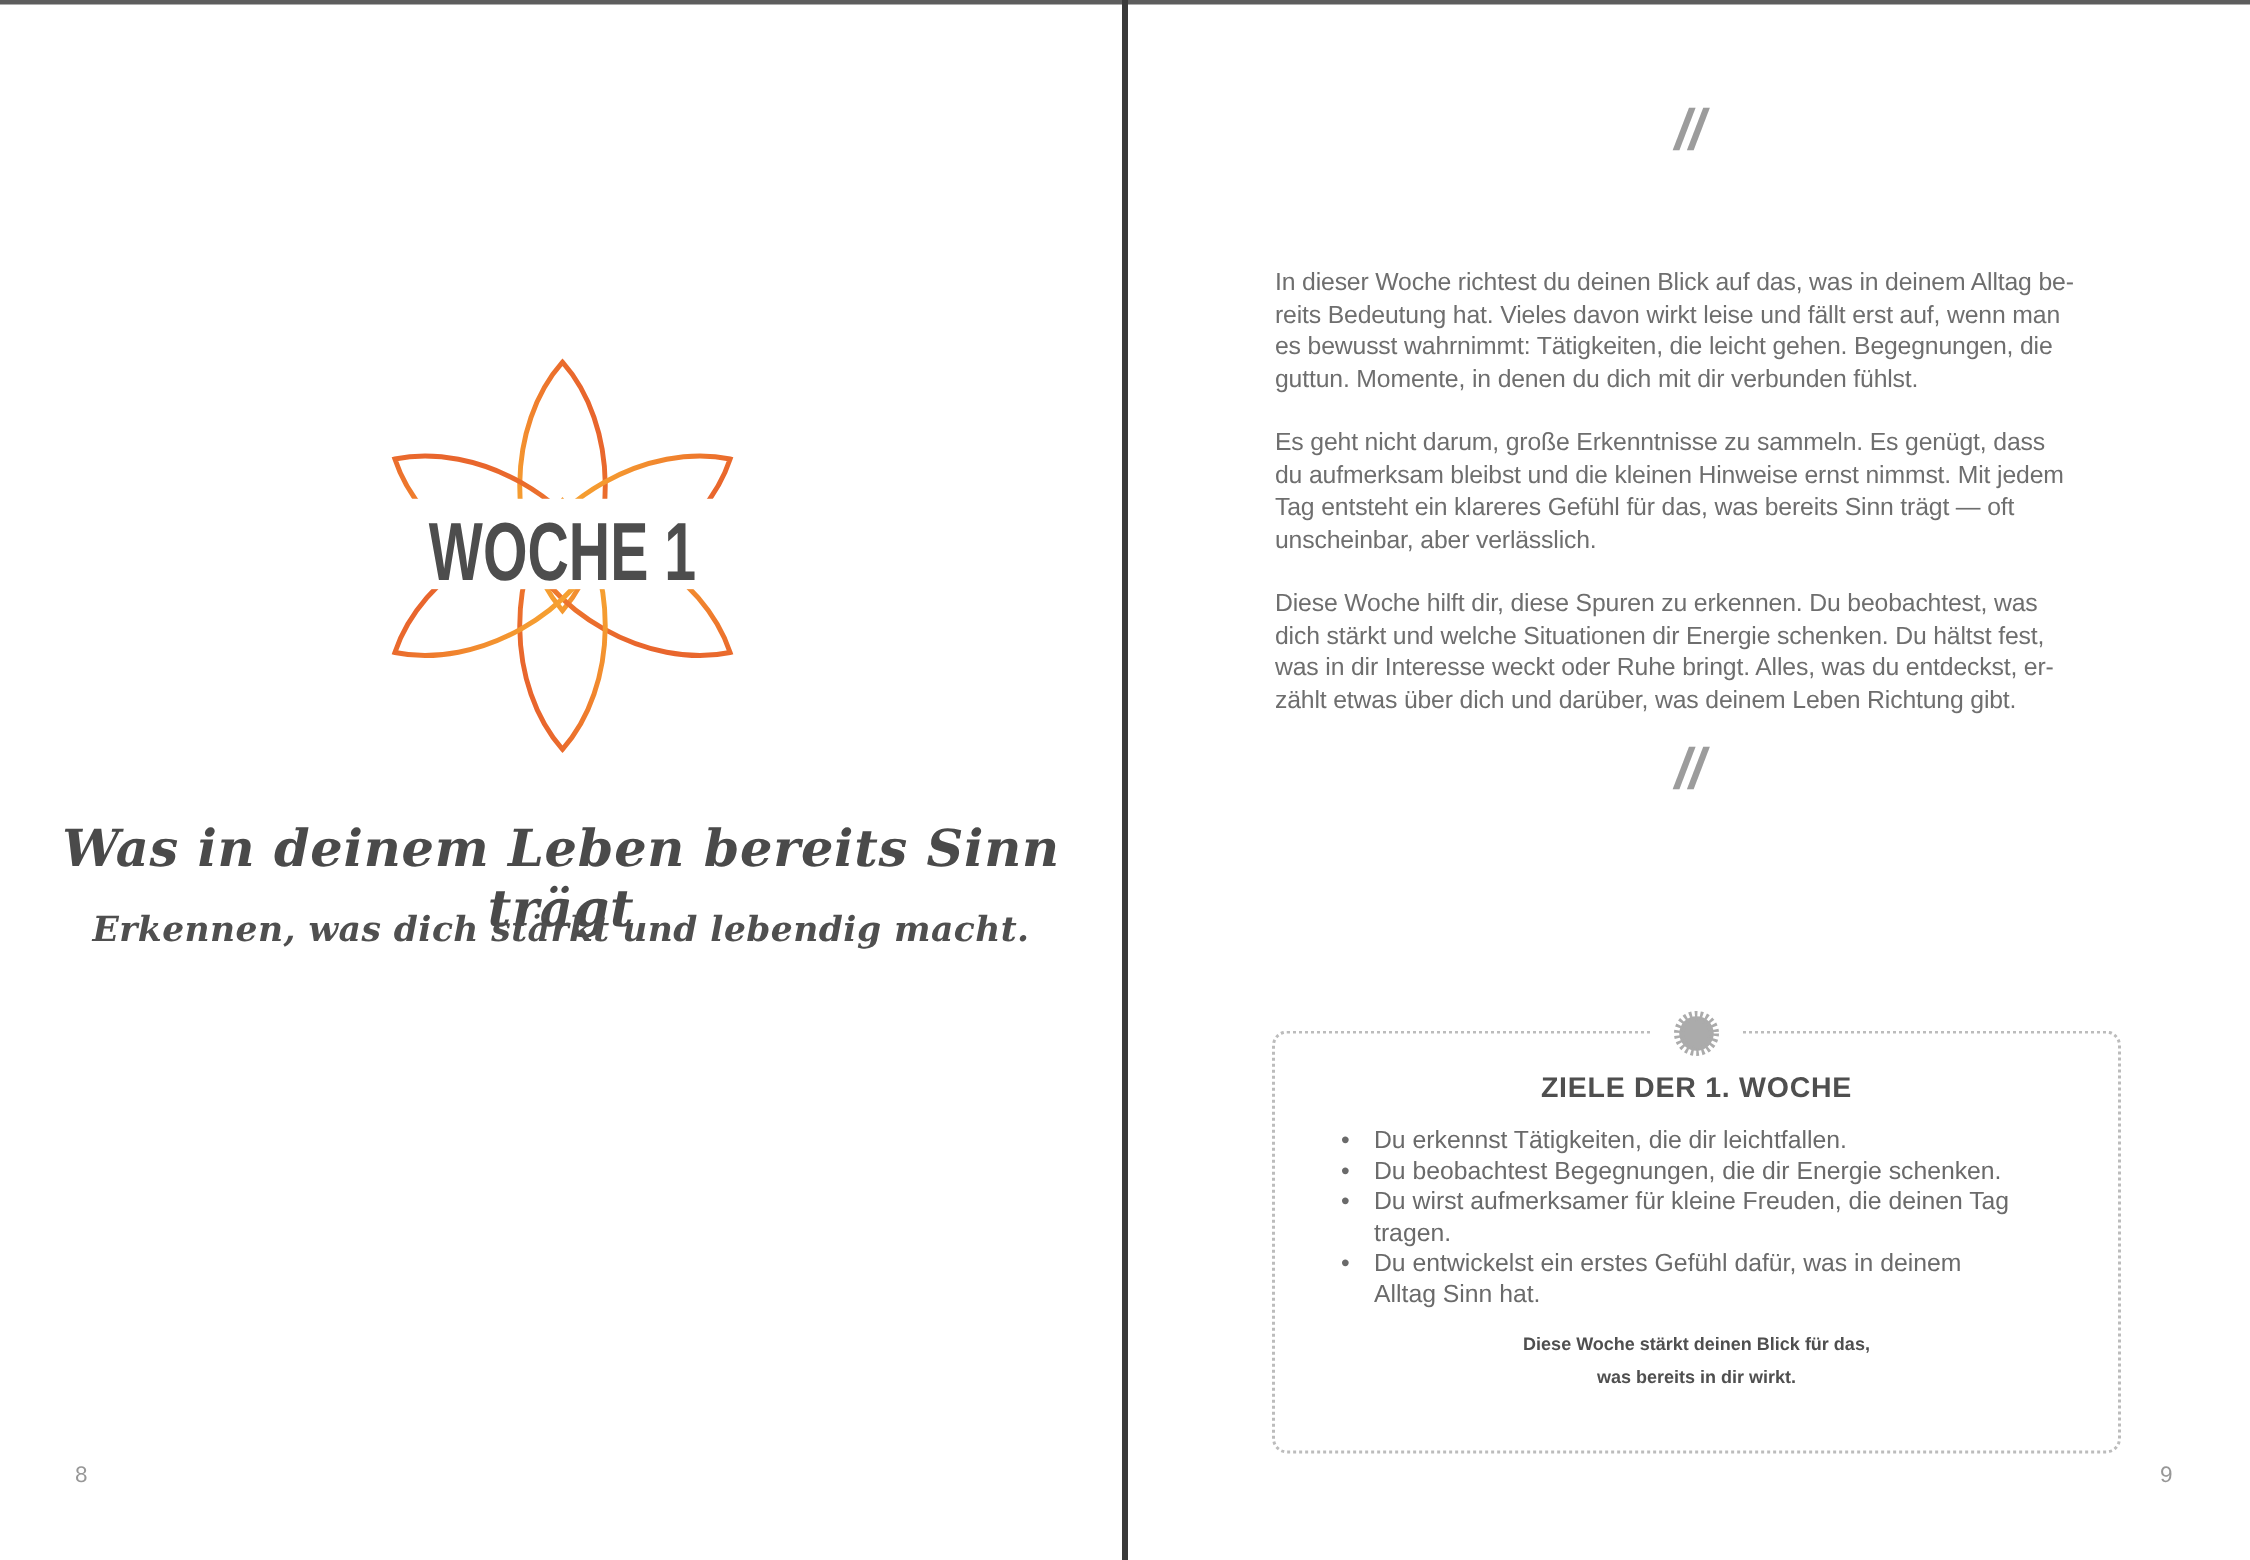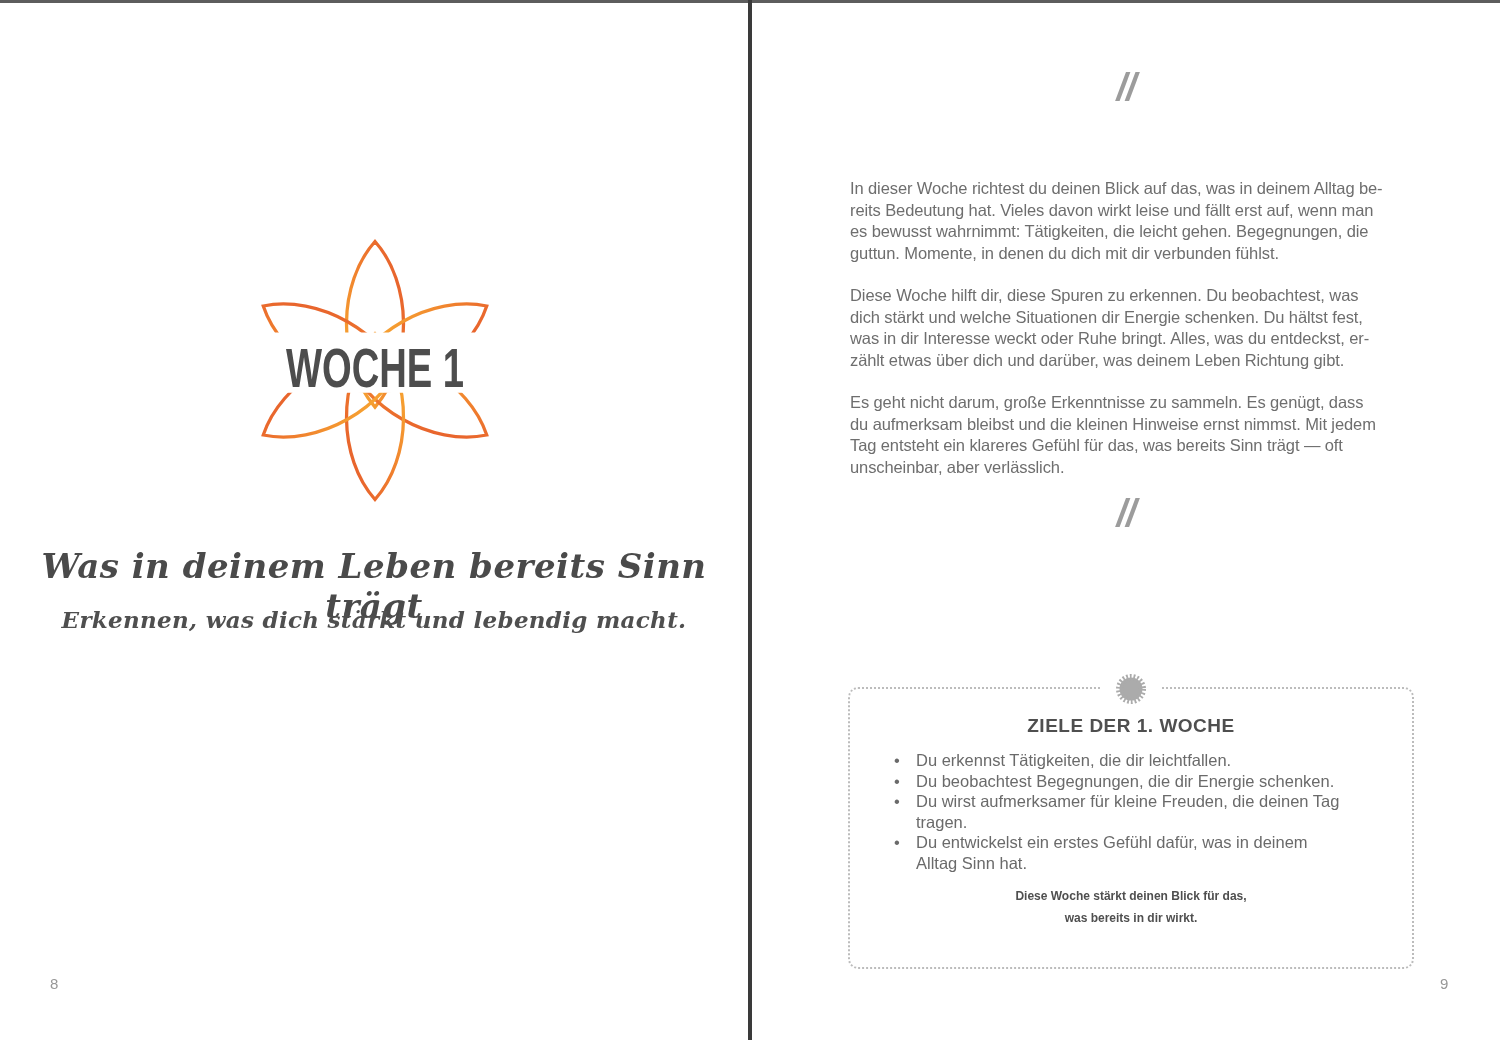--- a/index.html
+++ b/index.html
@@ -165,28 +165,28 @@
 
   <div class="right-page">
 
     <div class="slash-marker slash-top">//</div>
 
     <div class="body-copy">
       <p>In dieser Woche richtest du deinen Blick auf das, was in deinem Alltag be-
 reits Bedeutung hat. Vieles davon wirkt leise und fällt erst auf, wenn man
 es bewusst wahrnimmt: Tätigkeiten, die leicht gehen. Begegnungen, die
 guttun. Momente, in denen du dich mit dir verbunden fühlst.</p>
+      <p>Es geht nicht darum, große Erkenntnisse zu sammeln. Es genügt, dass
+du aufmerksam bleibst und die kleinen Hinweise ernst nimmst. Mit jedem
+Tag entsteht ein klareres Gefühl für das, was bereits Sinn trägt — oft
+unscheinbar, aber verlässlich.</p>
       <p>Diese Woche hilft dir, diese Spuren zu erkennen. Du beobachtest, was
 dich stärkt und welche Situationen dir Energie schenken. Du hältst fest,
 was in dir Interesse weckt oder Ruhe bringt. Alles, was du entdeckst, er-
 zählt etwas über dich und darüber, was deinem Leben Richtung gibt.</p>
-      <p>Es geht nicht darum, große Erkenntnisse zu sammeln. Es genügt, dass
-du aufmerksam bleibst und die kleinen Hinweise ernst nimmst. Mit jedem
-Tag entsteht ein klareres Gefühl für das, was bereits Sinn trägt — oft
-unscheinbar, aber verlässlich.</p>
     </div>
 
     <div class="slash-marker slash-middle">//</div>
 
     <div class="goals-box">
       <div class="goals-badge-wrap">
         <svg viewBox="0 0 38 38">
           <circle cx="19" cy="19" r="11.5" fill="#ababab" stroke="#ababab" stroke-width="7" stroke-dasharray="1.6 1.7"></circle>
         </svg>
       </div>

